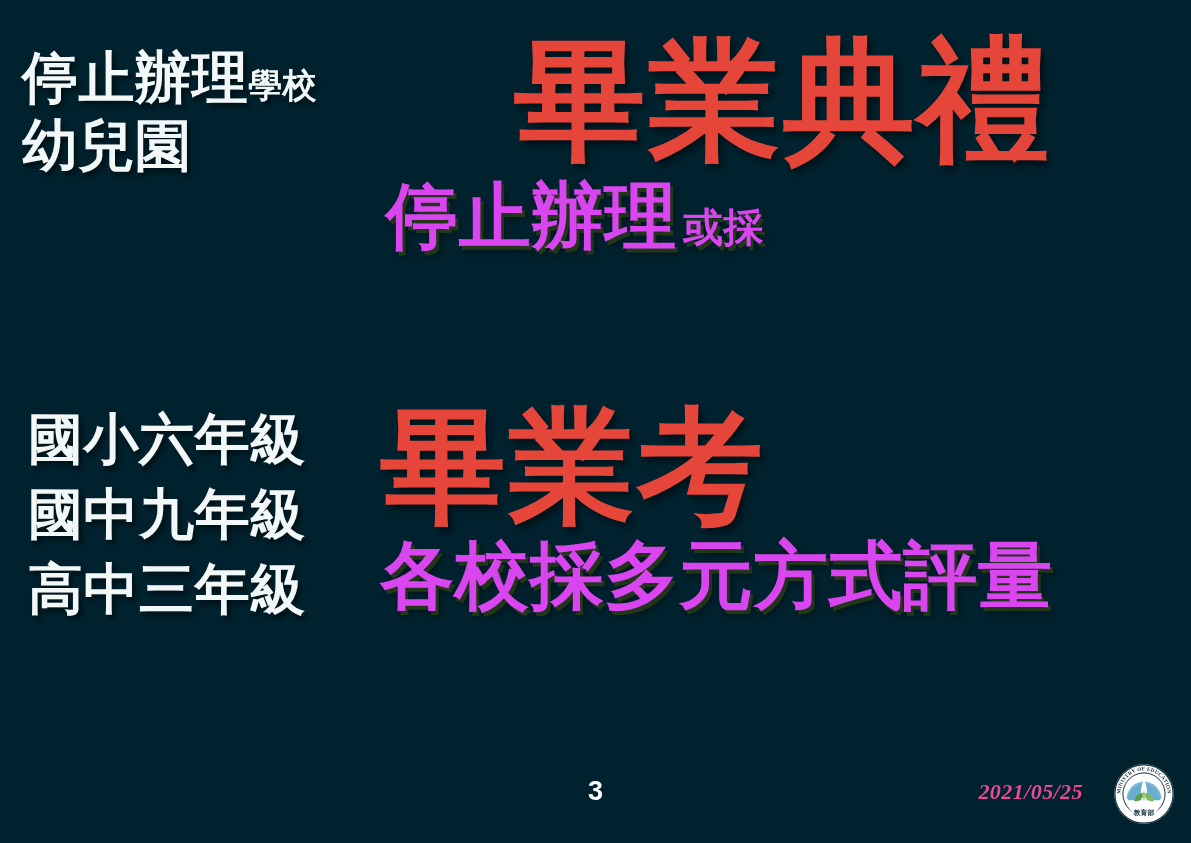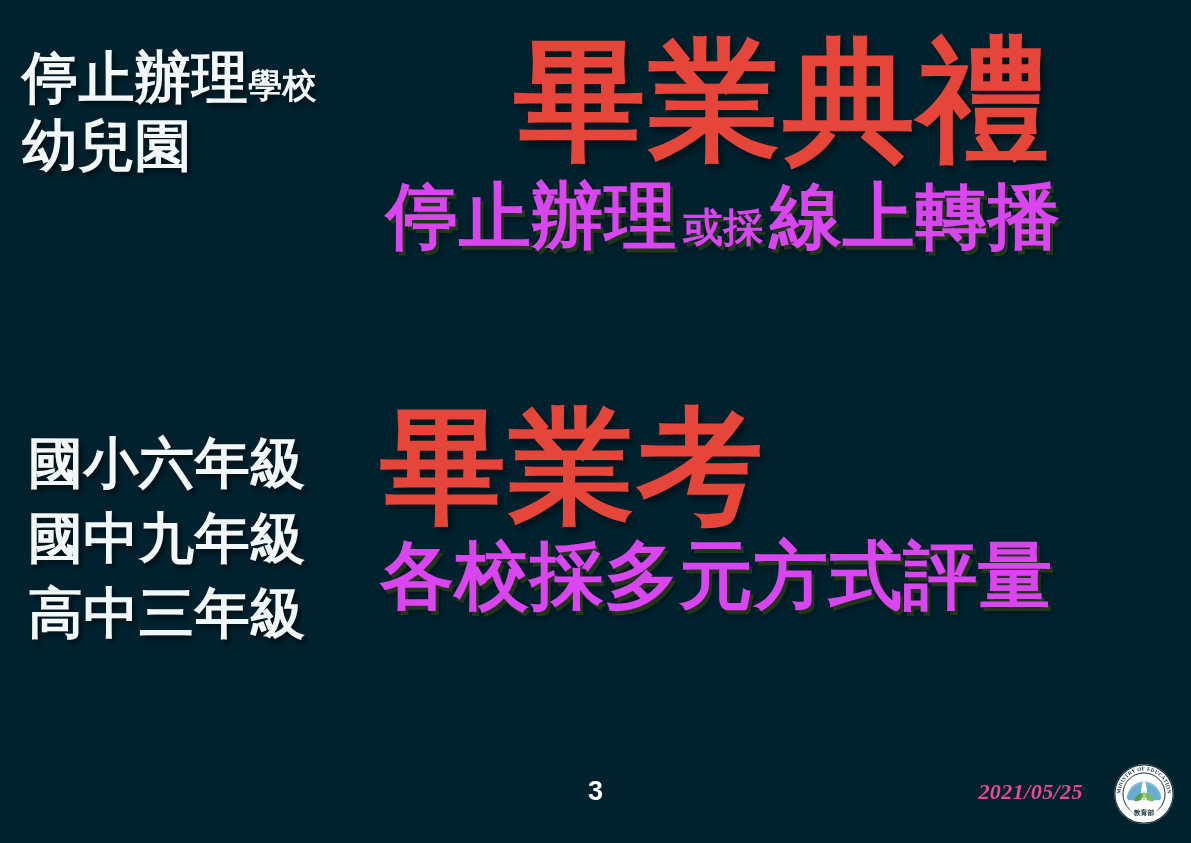--- a/index.html
+++ b/index.html
@@ -91,21 +91,20 @@
     left: 0;
     top: 404px;
     width: 1191px;
     height: 290px;
   }
   #b2-left {
     position: absolute;
     left: 28px;
     top: 8px;
     width: 360px;
-    margin-top: 24px;
   }
   #b2-left .row {
     font-size: 55px;
     margin-bottom: 20px;
   }
   #b2-right {
     position: absolute;
     left: 380px;
     top: 0;
     width: 810px;
@@ -174,21 +173,20 @@
         <span class="cjk white-label big">幼兒園</span>
       </div>
     </div>
 
     <div id="b1-right">
       <div id="b1-title" class="cjk red-head">畢業典禮</div>
 
       <div id="b1-sub">
         <span class="cjk yellow-line seg-a">停止辦理</span>
         <span class="cjk yellow-line seg-mid">或採</span>
-        <span class="cjk yellow-line seg-b">線上轉播</span>
       </div>
     </div>
 
   </section>
 
   <section id="block-two">
 
     <div id="b2-left">
       <div class="row cjk white-label">國小六年級</div>
       <div class="row cjk white-label">國中九年級</div>

